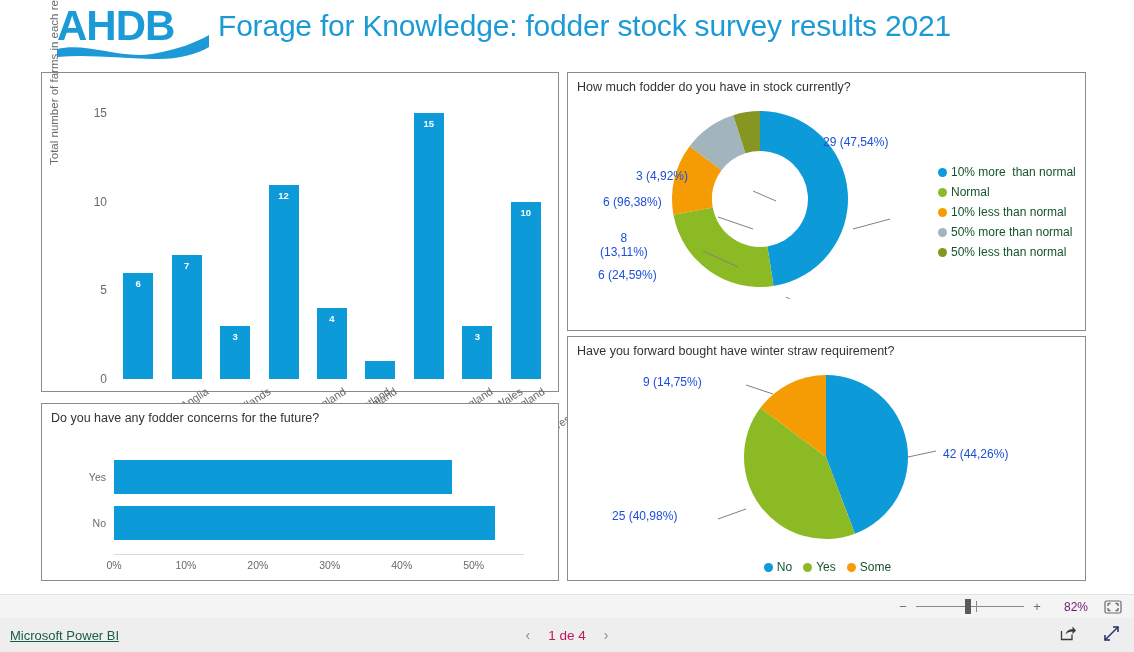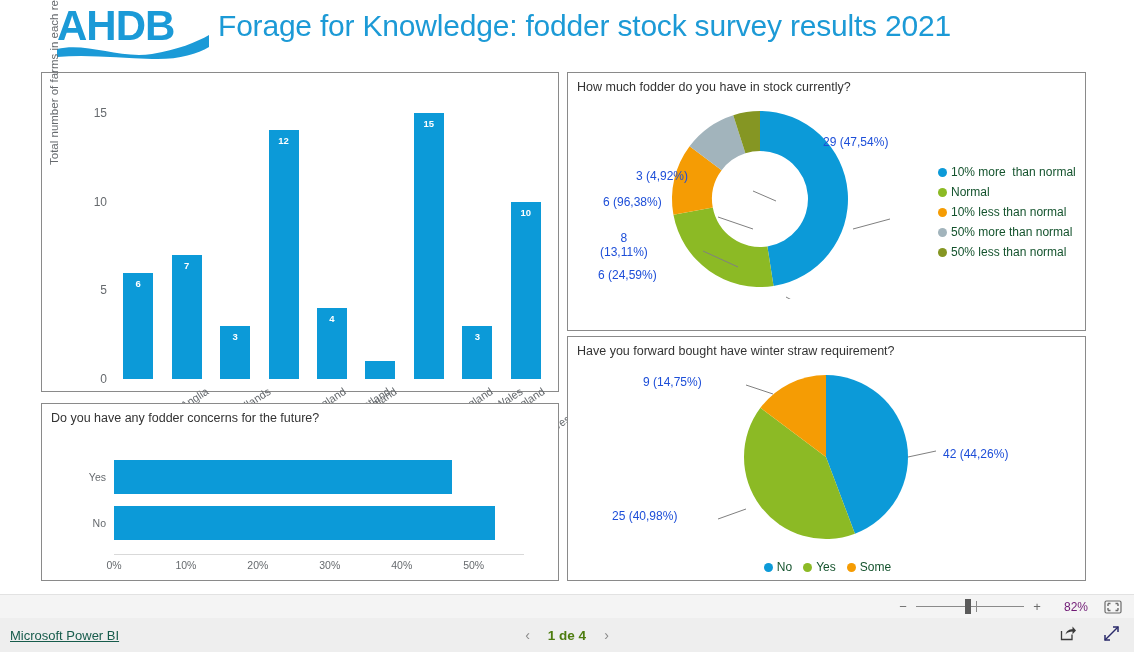--- a/index.html
+++ b/index.html
@@ -188,21 +188,21 @@
     font-size: 13px; color: #175c4c;
     text-decoration: underline;
     white-space: nowrap;
   }
   .pager {
     position: absolute; left: 0; width: 1134px;
     display: flex; align-items: center; justify-content: center;
     gap: 18px;
   }
   .pager-arrow { font-size: 14px; color: #8a8a8a; }
-  .pager-label { font-size: 13.5px; color: #4d7c0f; font-weight: bold; }
+  .pager-label { font-size: 13.5px; color: #be185d; font-weight: normal; }
   .status-icons {
     position: absolute; right: 14px;
     display: flex; align-items: center; gap: 26px;
   }
 </style>
 </head>
 <body>
 
 <div id="report">
 
@@ -229,21 +229,21 @@
         </div>
         <div class="vbar-cat" style="left: 34.88px; top: 290px;">East Anglia</div>
         <div class="vbar" style="left: 57.6489px; width: 30.0356px; height: 124.25px; background: rgb(12, 154, 216);">
           <div class="vbar-value">7</div>
         </div>
         <div class="vbar-cat" style="left: 83.3244px; top: 290px;">East Midlands</div>
         <div class="vbar" style="left: 106.093px; width: 30.0356px; height: 53.25px; background: rgb(12, 154, 216);">
           <div class="vbar-value">3</div>
         </div>
         <div class="vbar-cat" style="left: 131.769px; top: 290px;">North East England</div>
-        <div class="vbar" style="left: 154.538px; width: 30.0356px; height: 249px; background: rgb(12, 154, 216); text-decoration: underline;">
+        <div class="vbar" style="left: 154.538px; width: 30.0356px; height: 194px; background: rgb(12, 154, 216); text-decoration: underline;">
           <div class="vbar-value">12</div>
         </div>
         <div class="vbar-cat" style="left: 180.213px; top: 290px;">North West England</div>
         <div class="vbar" style="left: 202.982px; width: 30.0356px; height: 71px; background: rgb(12, 154, 216);">
           <div class="vbar-value">4</div>
         </div>
         <div class="vbar-cat" style="left: 228.658px; top: 290px;">Scotland</div>
         <div class="vbar" style="left: 251.427px; width: 30.0356px; height: 17.75px; background: rgb(12, 154, 216);"></div>
         <div class="vbar-cat" style="left: 277.102px; top: 290px;">South East England</div>
         <div class="vbar" style="left: 299.871px; width: 30.0356px; height: 266.25px; background: rgb(12, 154, 216);">

